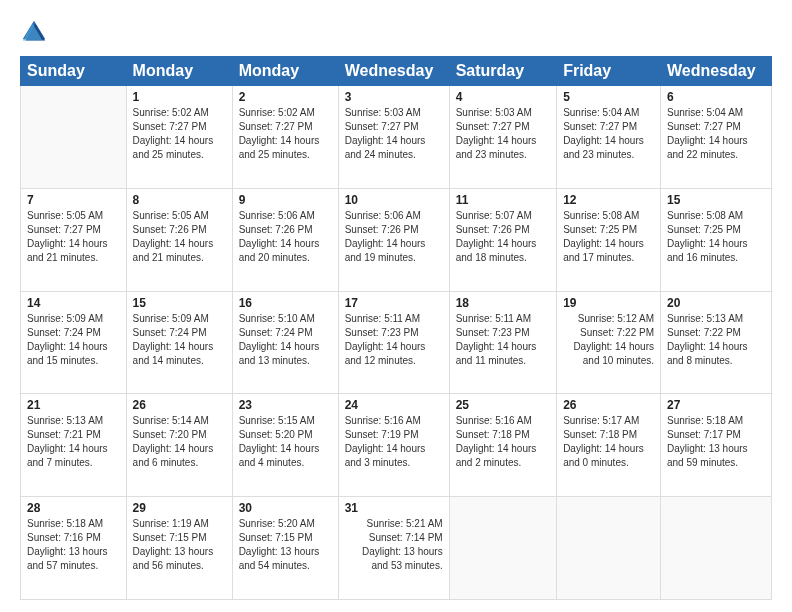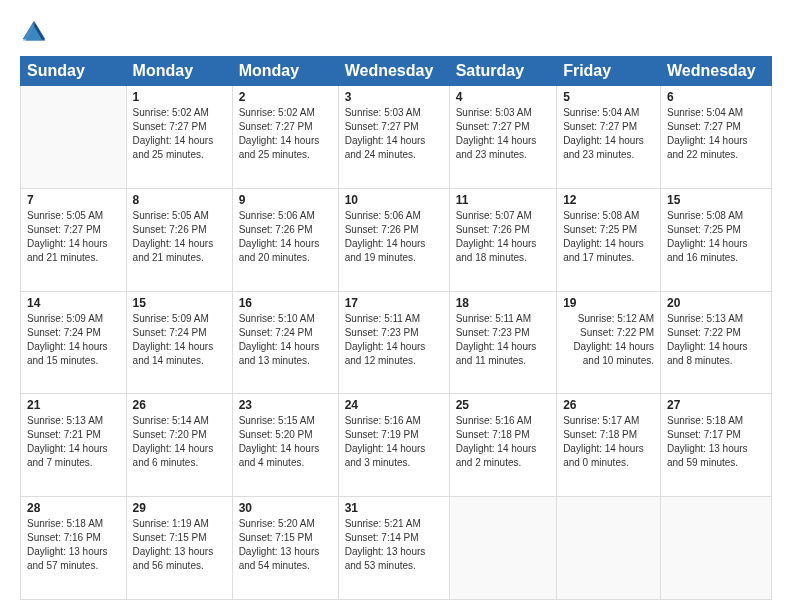--- a/index.html
+++ b/index.html
@@ -356,21 +356,21 @@
           </td>
           <td>
             <span class="day-number">30</span>
             <div class="day-info" style="white-space: pre-line;">Sunrise: 5:20 AM
 Sunset: 7:15 PM
 Daylight: 13 hours
 and 54 minutes.</div>
           </td>
           <td>
             <span class="day-number">31</span>
-            <div class="day-info" style="white-space: pre-line;">Sunrise: 5:21 AM
+            <div class="day-info" style="white-space: pre-line; text-align: right;">Sunrise: 5:21 AM
 Sunset: 7:14 PM
 Daylight: 13 hours
 and 53 minutes.</div>
           </td>
           <td class="empty-cell"></td>
           <td class="empty-cell"></td>
           <td class="empty-cell"></td>
         </tr>
       </tbody>
   </table>

